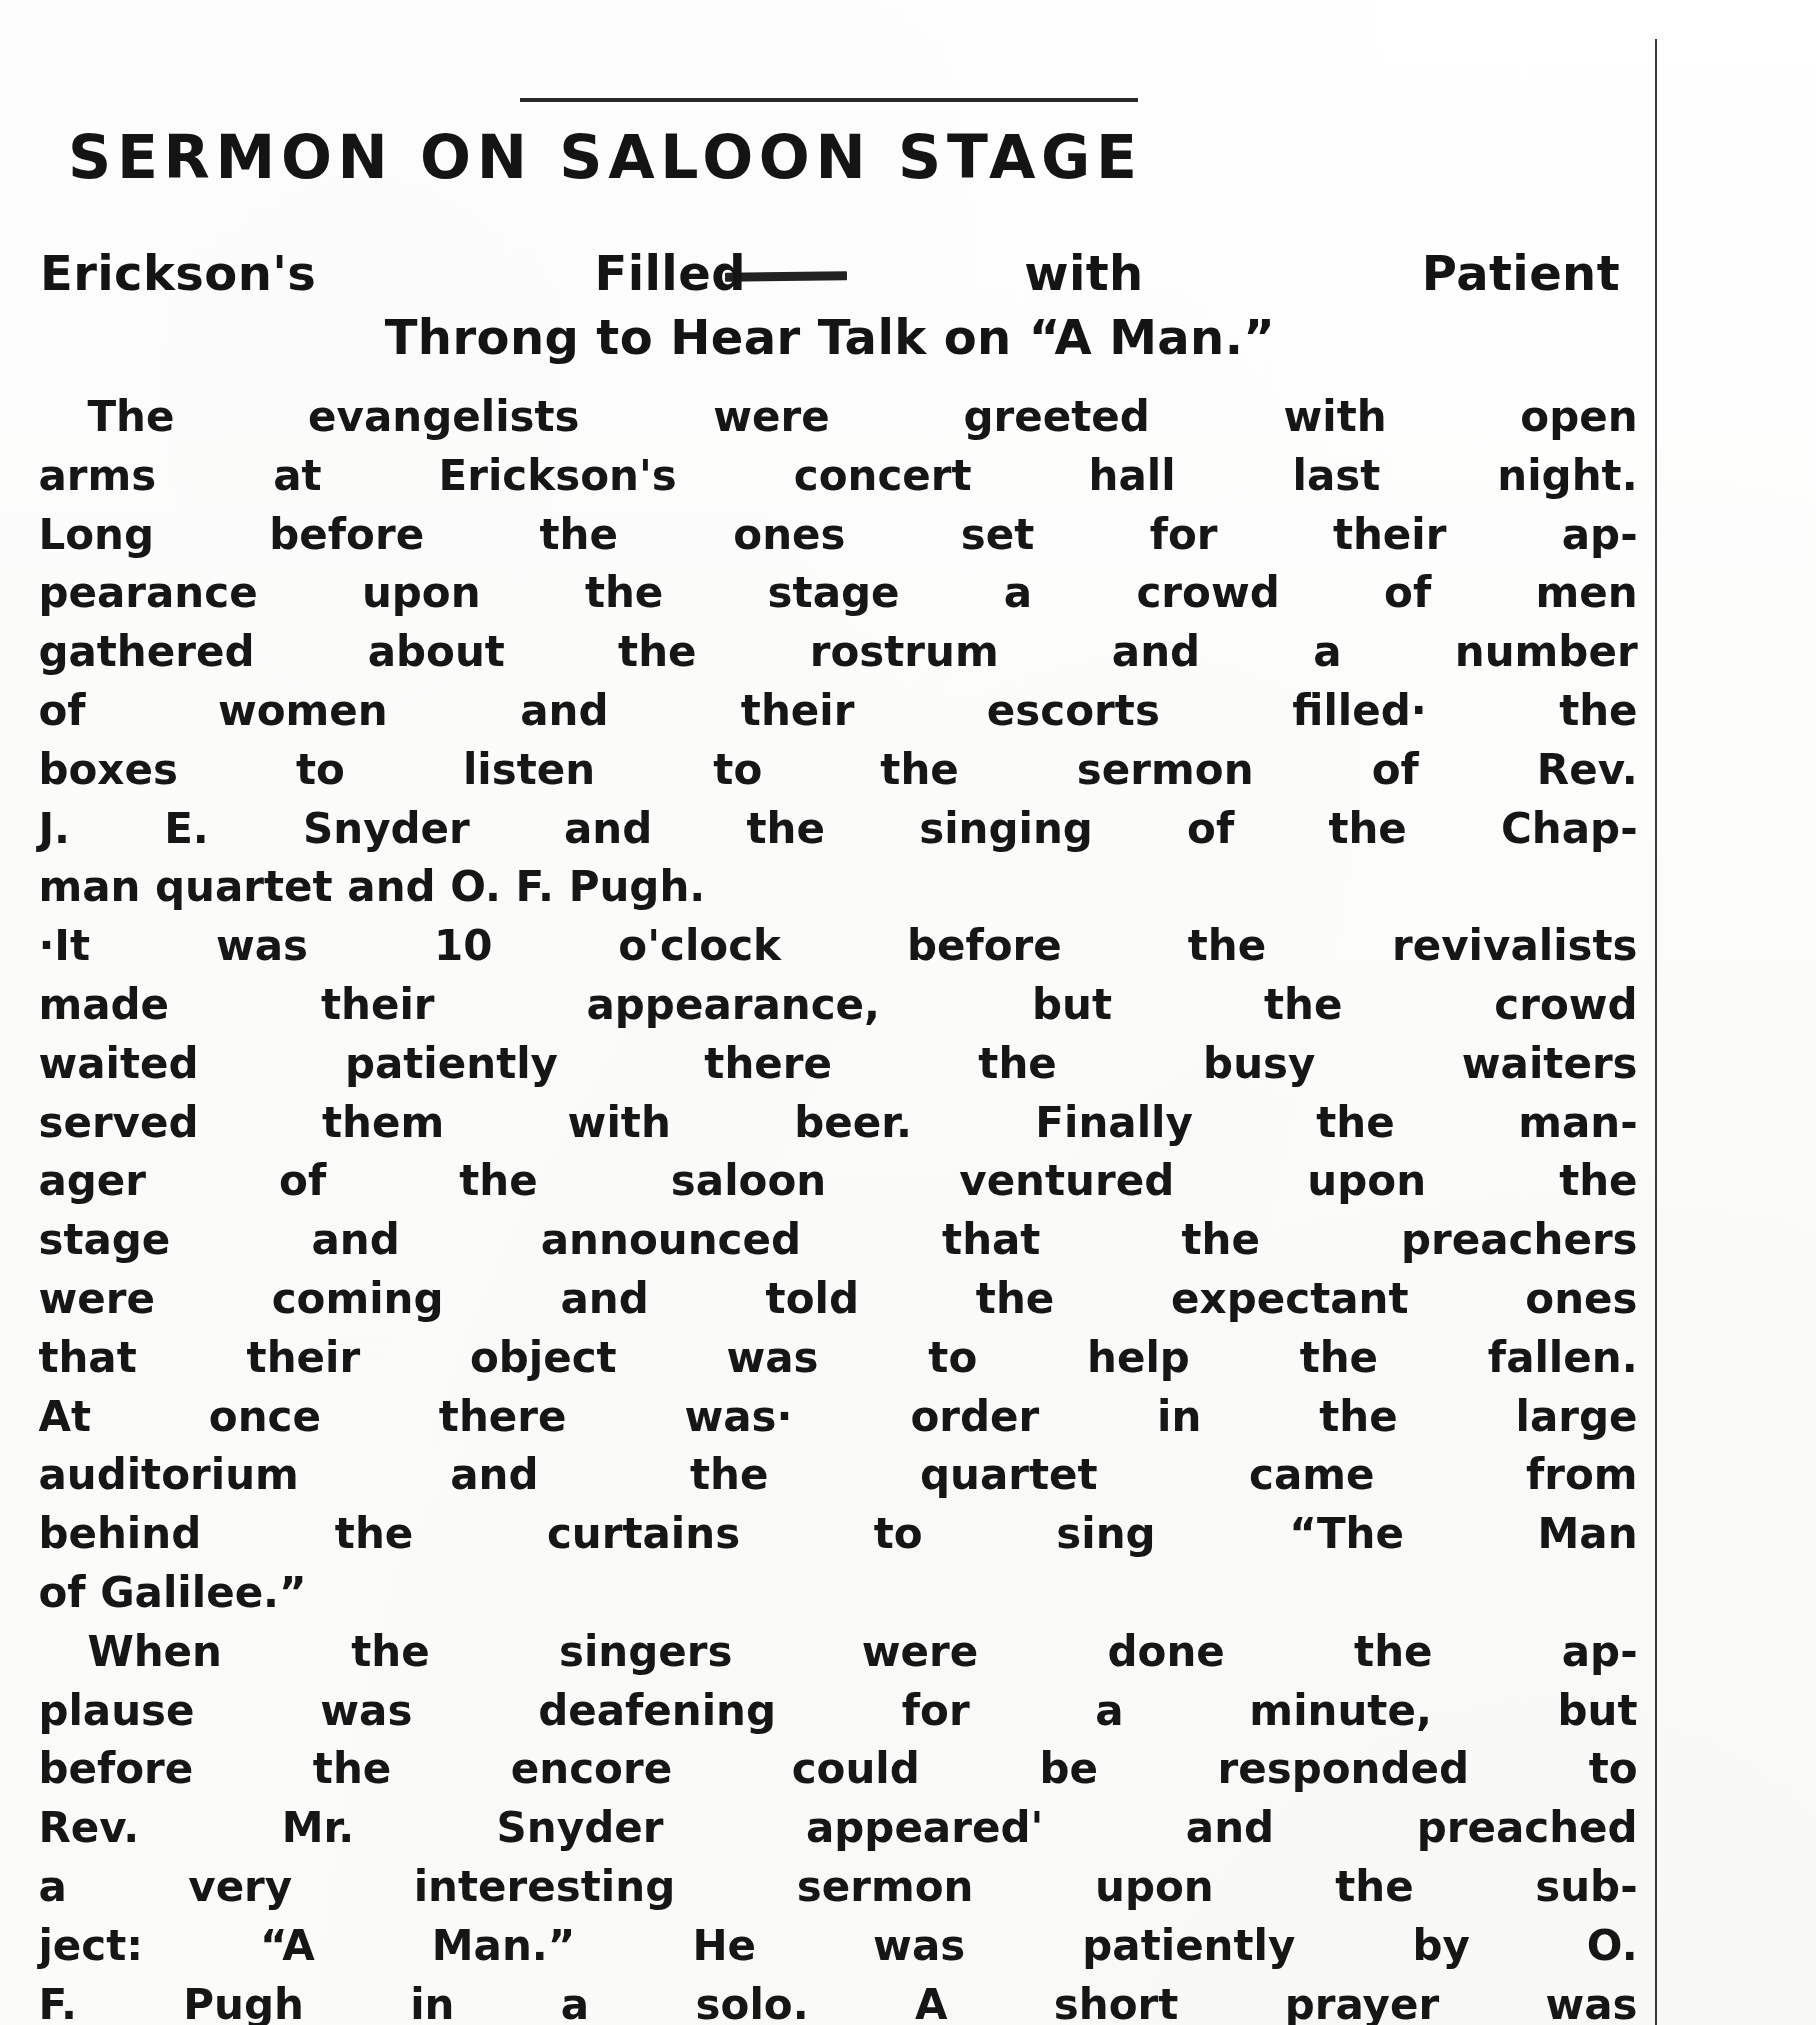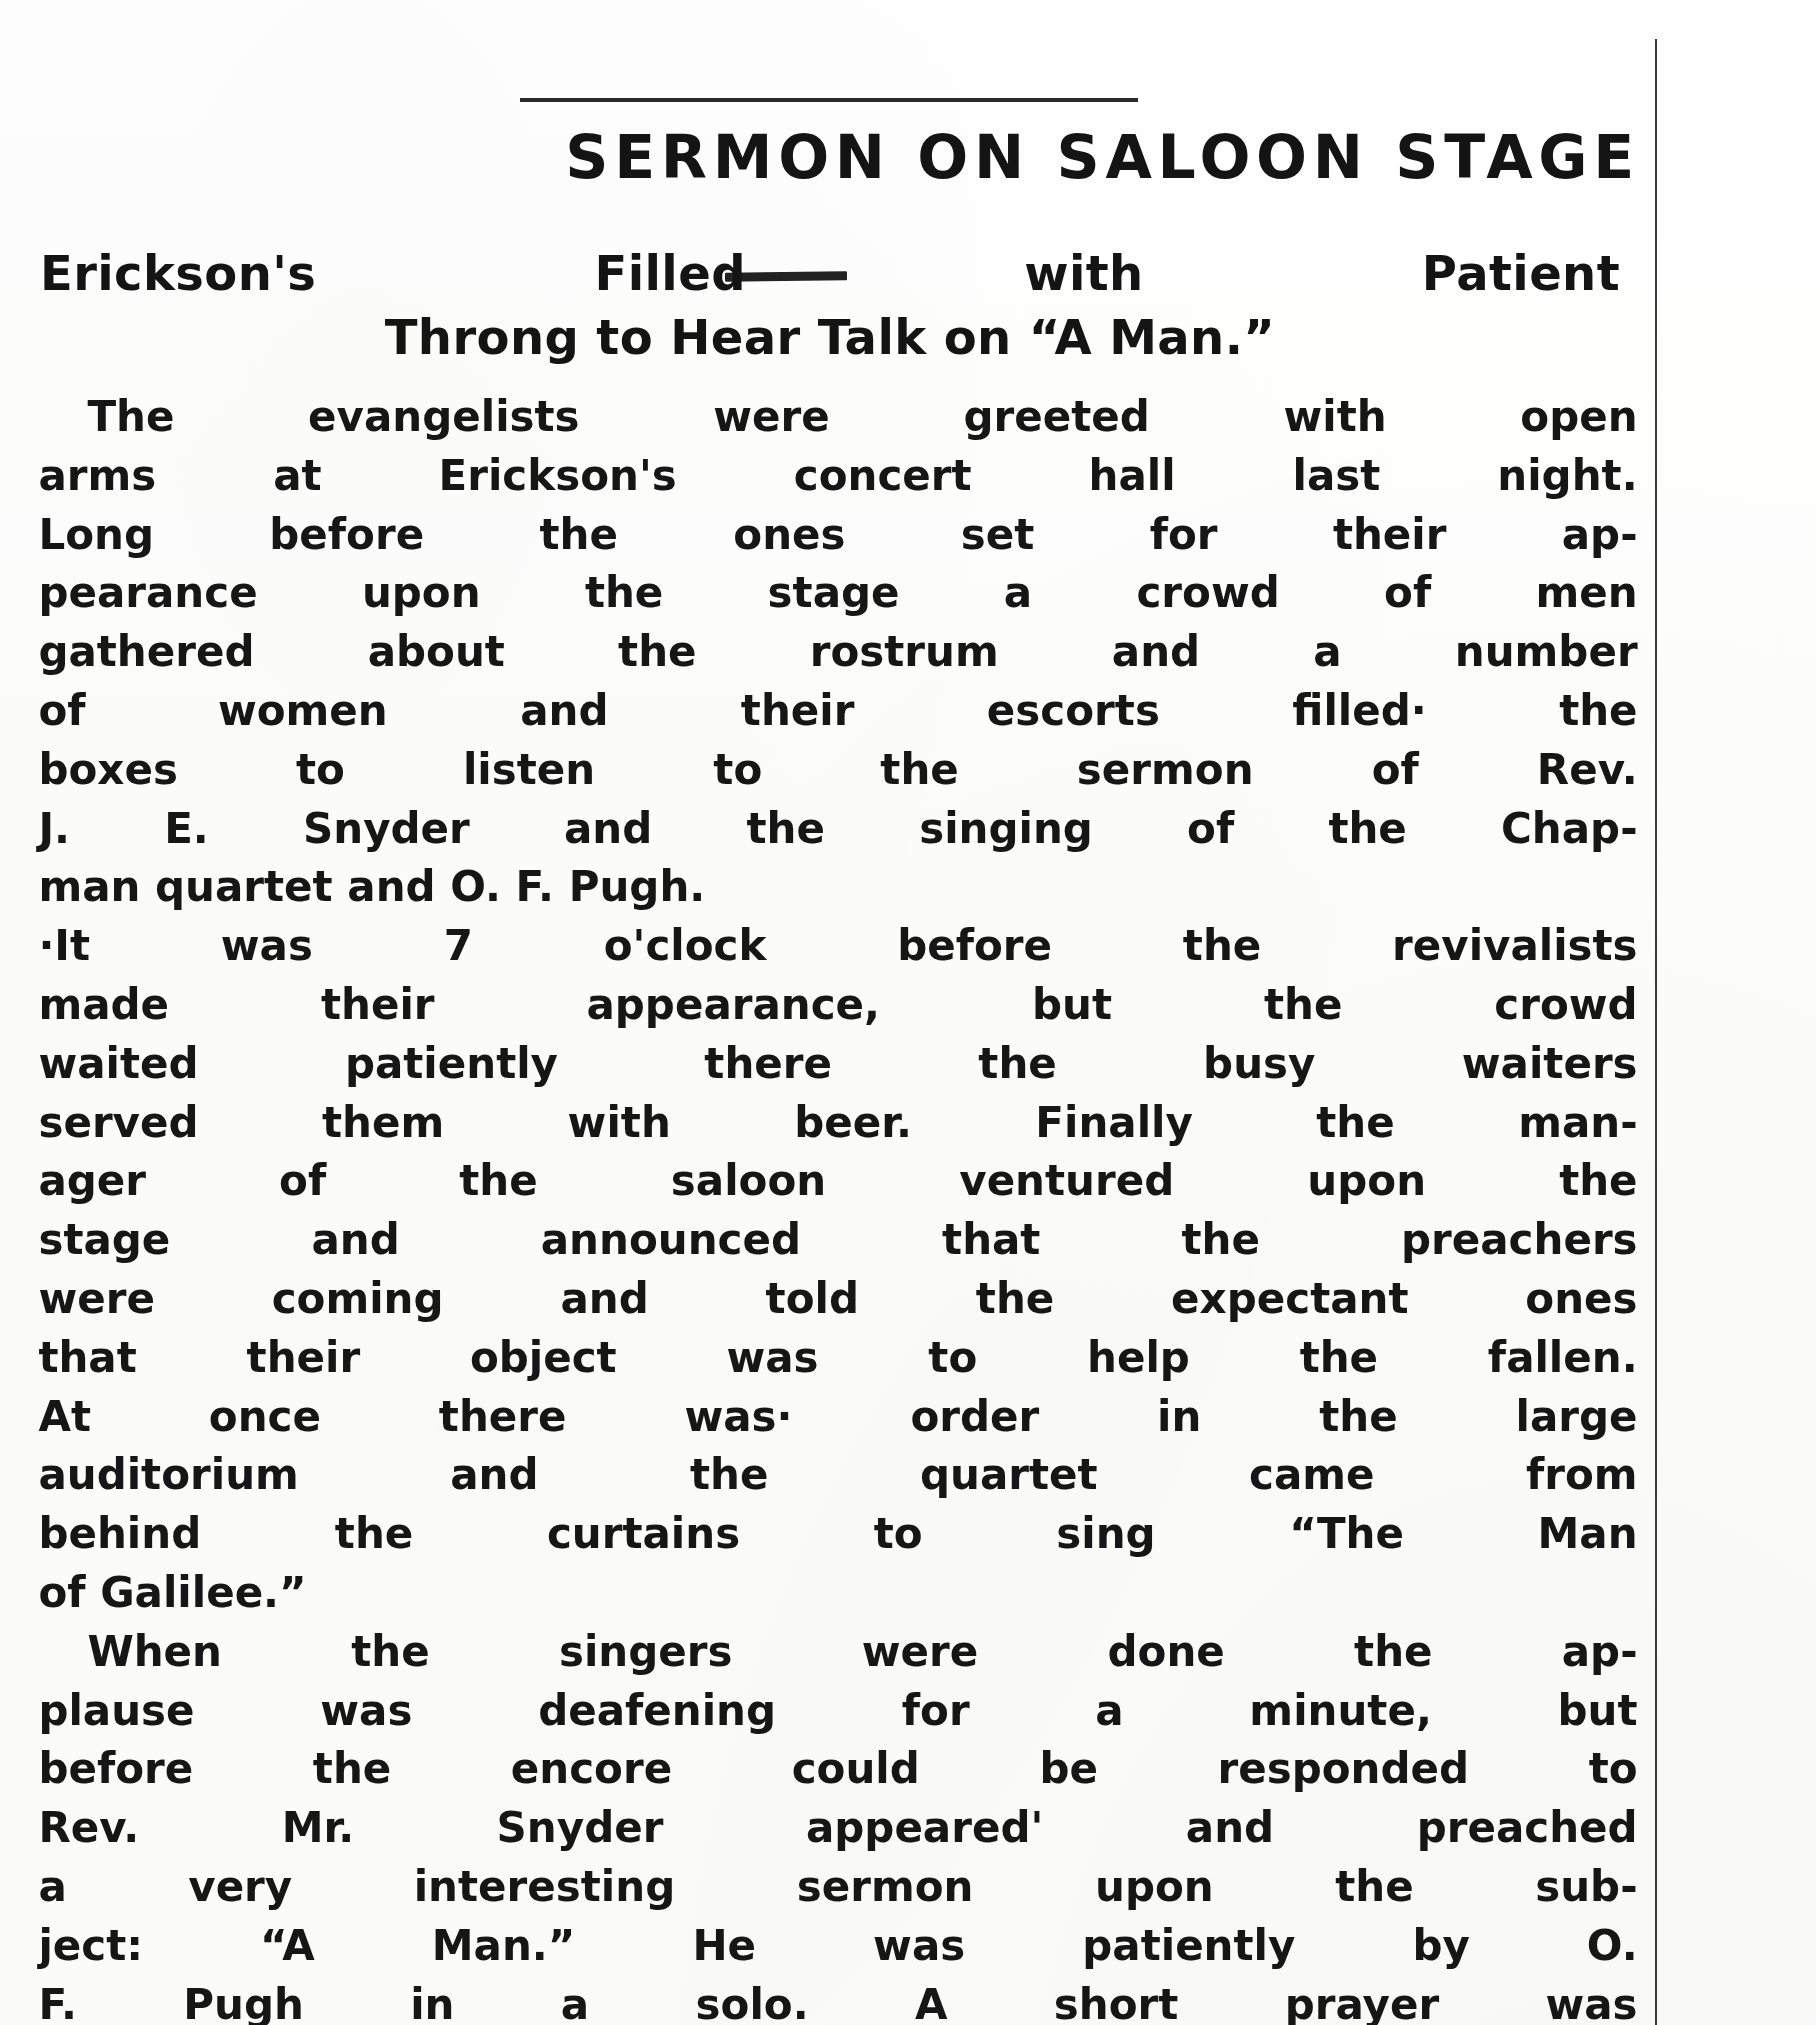--- a/index.html
+++ b/index.html
@@ -83,21 +83,20 @@
   h1.headline {
     font-family: "DejaVu Sans", sans-serif;
     font-weight: bold;
     font-size: 60px;
     letter-spacing: 5.7px;
     line-height: 1.18;
     margin: 0;
     padding: 0 0 0 32px;
     color: #141414;
     white-space: nowrap;
-    text-align: right;
   }
 
   h2.subhead {
     font-family: "DejaVu Sans", sans-serif;
     font-weight: bold;
     font-size: 48px;
     line-height: 1.33;
     margin: 49px 16px 0 0;
     padding: 0 4px;
     color: #141414;
@@ -170,21 +169,21 @@
         <span class="ln">Long before the ones set for their ap-</span>
         <span class="ln">pearance upon the stage a crowd of men</span>
         <span class="ln">gathered about the rostrum and a number</span>
         <span class="ln">of women and their escorts filled· the</span>
         <span class="ln">boxes to listen to the sermon of Rev.</span>
         <span class="ln">J. E. Snyder and the singing of the Chap-</span>
         <span class="ln last">man quartet and O. F. Pugh.</span>
       </p>
 
       <p class="para">
-        <span class="ln">·It was 7 o'clock before the revivalists</span>
+        <span class="ln">·It was 10 o'clock before the revivalists</span>
         <span class="ln">made their appearance, but the crowd</span>
         <span class="ln">waited patiently there the busy waiters</span>
         <span class="ln">served them with beer.  Finally the man-</span>
         <span class="ln">ager of the saloon ventured upon the</span>
         <span class="ln">stage and announced that the preachers</span>
         <span class="ln">were coming and told the expectant ones</span>
         <span class="ln">that their object was to help the fallen.</span>
         <span class="ln">At once there was· order in the large</span>
         <span class="ln">auditorium and the quartet came from</span>
         <span class="ln">behind the curtains to sing “The Man</span>

